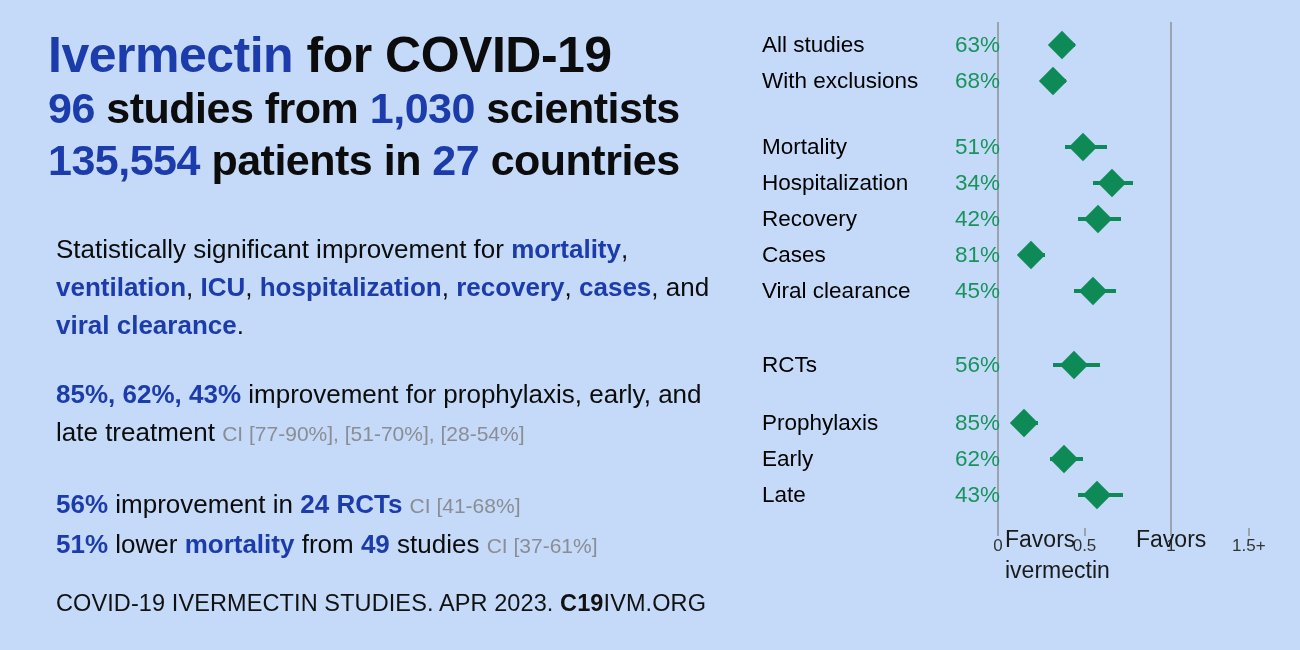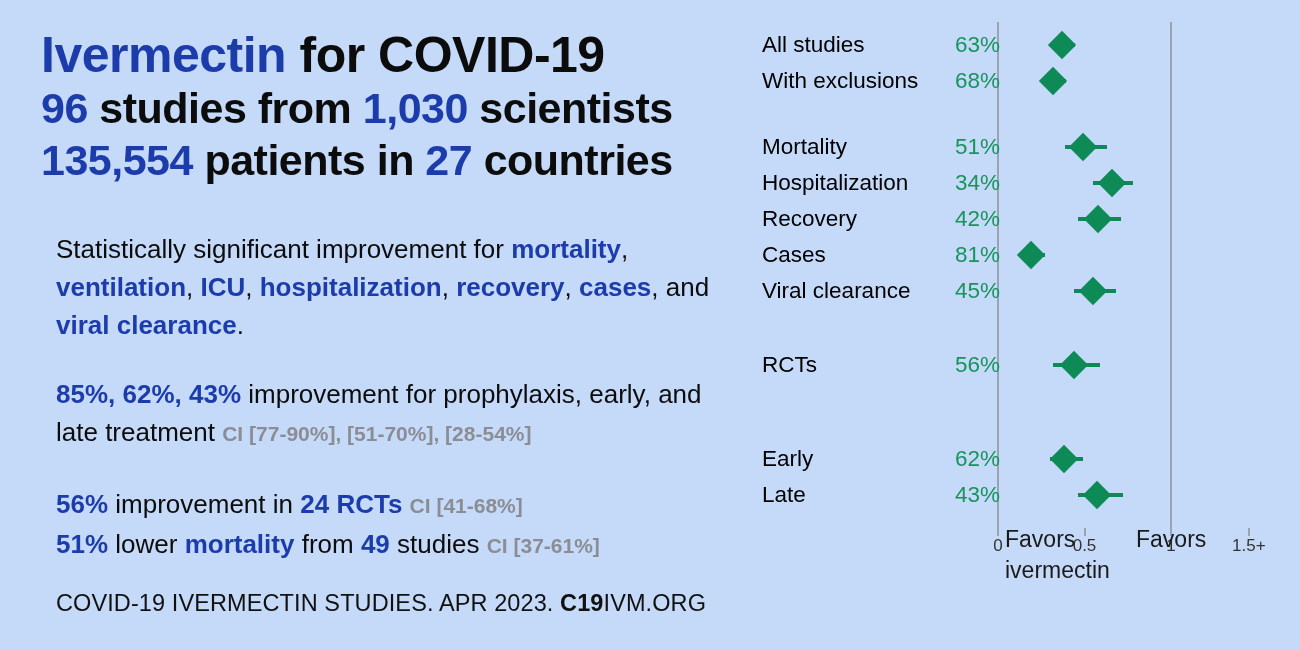--- a/index.html
+++ b/index.html
@@ -7,33 +7,33 @@
     width: 1300px; height: 650px;
     background: #c5daf9;
     font-family: "Liberation Sans", sans-serif;
     overflow: hidden;
   }
   #root { position: relative; width: 1300px; height: 650px; background: #c5daf9; }
 
   
   .left { position: absolute; left: 0; top: 0; width: 748px; height: 650px; }
 
-  .headline { position: absolute; left: 41px; top: 28px; width: 690px; }
+  .headline { position: absolute; left: 48px; top: 28px; width: 690px; }
   .h-line { font-weight: bold; color: #0c0c0c; letter-spacing: -0.5px; }
   .h1 { font-size: 50px; line-height: 54px; }
   .h2 { font-size: 43px; line-height: 52px; }
   .h3 { font-size: 43px; line-height: 52px; }
   .blue { color: #1c3cab; }
 
   .para { position: absolute; left: 56px; color: #0c0c0c; }
   .para b { color: #1c3cab; }
   .p1 { top: 230px; width: 680px; font-size: 26px; line-height: 38px; }
   .p2 { top: 375px; width: 690px; font-size: 26px; line-height: 38px; }
   .p3 { top: 485px; width: 690px; font-size: 26px; line-height: 38px; }
-  .ci { color: #8b8d94; font-size: 21px; font-weight: bold; }
+  .ci { color: #8b8d94; font-size: 21px; font-weight: normal; }
   .footer { position: absolute; left: 56px; top: 590px; font-size: 23.5px; color: #111; letter-spacing: 0.1px; }
   .footer .bold { font-weight: bold; }
 
   
   .plot { position: absolute; left: 748px; top: 0; width: 552px; height: 650px; }
   .plot-inner { position: absolute; left: 0; top: 0; width: 552px; height: 650px; }
 
   .row { position: absolute; left: 0; width: 552px; height: 30px; }
   .row-label {
     position: absolute; left: 14px; top: 0; width: 180px; height: 30px;
@@ -164,20 +164,27 @@
           <div class="whisk" style="left: 356.15px; width: 11.49px;"></div>
           <div class="marker" style="left: 335.15px;"></div>
         </div>
         <div class="row" style="top: 342px; margin-top: 8px;">
           <div class="row-label">RCTs</div>
           <div class="row-pct">56%</div>
           <div class="whisk" style="left: 305.36px; width: 9.76px;"></div>
           <div class="whisk" style="left: 337.12px; width: 14.95px;"></div>
           <div class="marker" style="left: 316.12px;"></div>
         </div>
+        <div class="row" style="top: 408px;">
+          <div class="row-label">Prophylaxis</div>
+          <div class="row-pct">85%</div>
+          <div class="whisk" style="left: 267.3px; width: 2px;"></div>
+          <div class="whisk" style="left: 286.95px; width: 2.84px;"></div>
+          <div class="marker" style="left: 265.95px;"></div>
+        </div>
         <div class="row" style="top: 444px;">
           <div class="row-label">Early</div>
           <div class="row-pct">62%</div>
           <div class="whisk" style="left: 301.9px; width: 2.84px;"></div>
           <div class="whisk" style="left: 326.74px; width: 8.03px;"></div>
           <div class="marker" style="left: 305.74px;"></div>
         </div>
         <div class="row" style="top: 480px;">
           <div class="row-label">Late</div>
           <div class="row-pct">43%</div>

